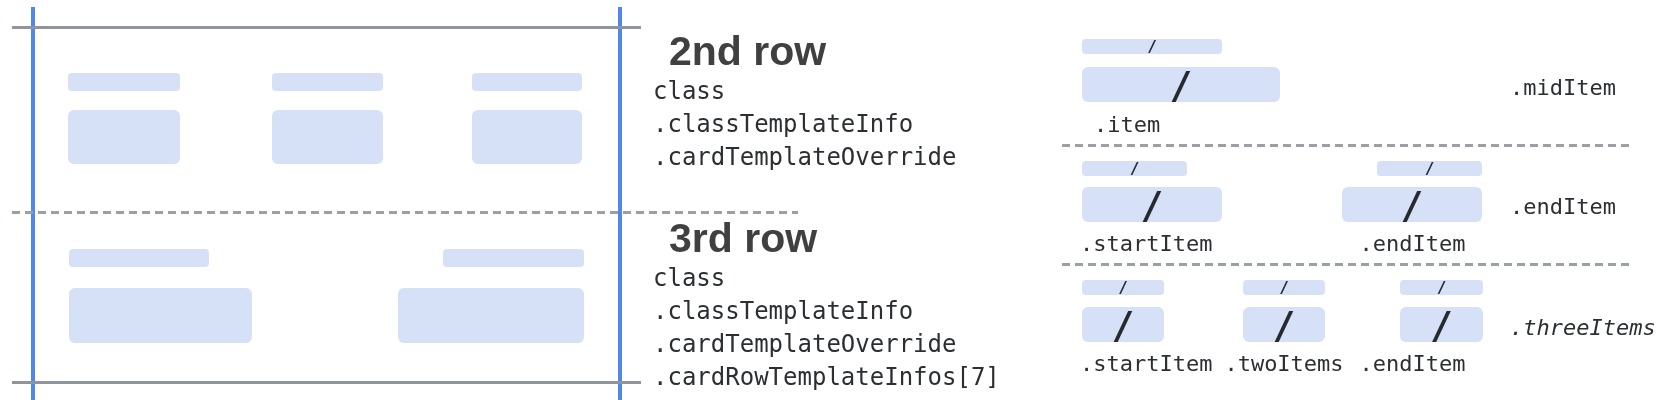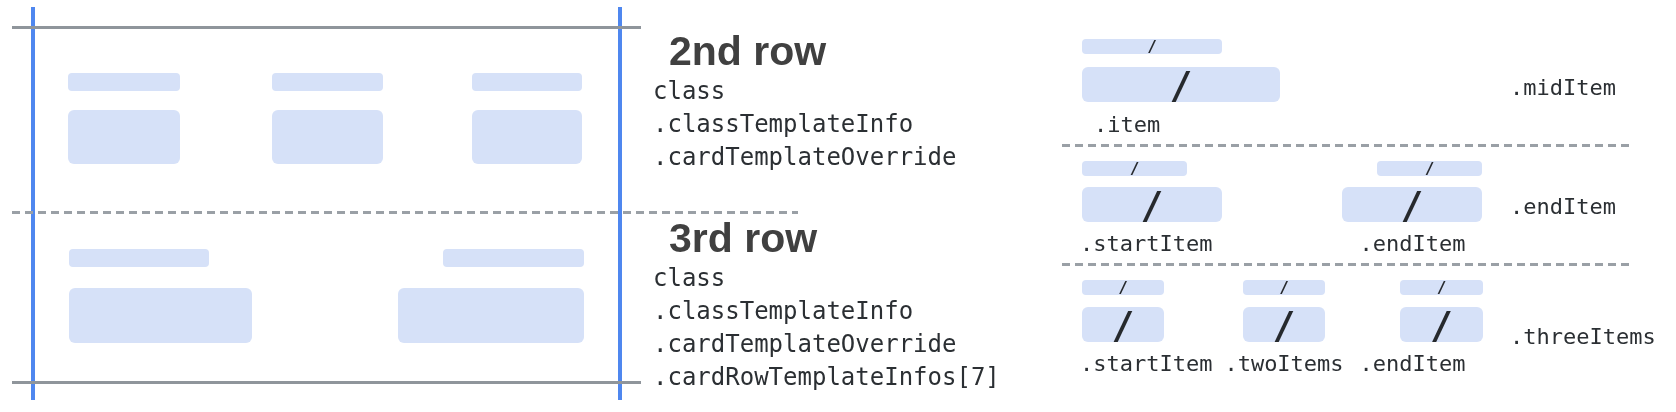--- a/index.html
+++ b/index.html
@@ -144,16 +144,16 @@
     </div>
     <div class="bar bar-sm" style="left:1400px; top:280px; width:83px; height:15px;">
       <span class="slash slash-small">/</span>
     </div>
     <div class="bar bar-lg" style="left:1400px; top:307px; width:83px; height:35px;">
       <span class="slash slash-big">/</span>
     </div>
     <div class="rlabel" style="left:1080px; top:351px;">.startItem</div>
     <div class="rlabel rlabel-center" style="left:1216px; top:351px; width:136px;">.twoItems</div>
     <div class="rlabel rlabel-right" style="left:1342px; top:351px; width:141px;">.endItem</div>
-    <div class="rlabel" style="left:1510px; top:324px;">.threeItems</div>
+    <div class="rlabel" style="left:1510px; top:315px;font-style:italic;">.threeItems</div>
   </div>
 
 </div>
 
 </body></html>

